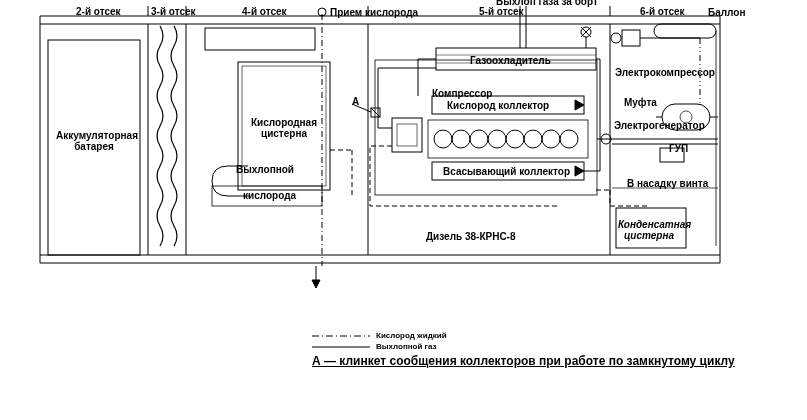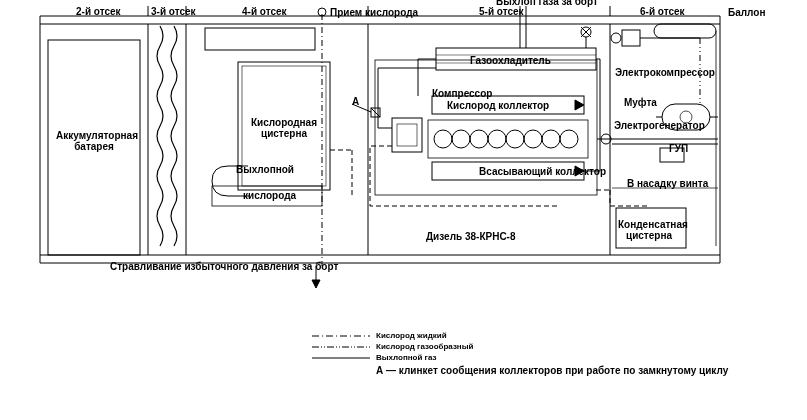--- a/index.html
+++ b/index.html
@@ -50,26 +50,26 @@
     font-weight: bold;
     color: #000;
     white-space: nowrap;
   }
   #legend {
     position: absolute;
     left: 312px;
     top: 330px;
   }
   .legend-note {
-    font-size: 10px;
+    font-size: 12px;
     font-weight: bold;
     color: #000;
     white-space: nowrap;
-    margin-left: 64px;
     margin-top: 2px;
+    text-decoration: underline;
   }
 </style>
 </head>
 <body>
 
 <div id="stage">
 
   <svg class="overlay" viewBox="0 0 807 420">
     <g stroke="#000" fill="none" stroke-width="1">
 
@@ -197,58 +197,51 @@
   </svg>
 
   <div class="lbl" style="left:76px; top:6px;">2-й отсек</div>
   <div class="lbl" style="left:151px; top:6px;">3-й отсек</div>
   <div class="lbl" style="left:242px; top:6px;">4-й отсек</div>
   <div class="lbl" style="left:479px; top:6px;">5-й отсек</div>
   <div class="lbl" style="left:640px; top:6px;">6-й отсек</div>
 
   <div class="lbl" style="left:330px; top:7px;">Прием кислорода</div>
   <div class="lbl" style="left:496px; top:-4px;">Выхлоп газа за борт</div>
-  <div class="lbl" style="left:708px; top:7px;margin-left:20px;">Баллон</div>
+  <div class="lbl" style="left:708px; top:7px;">Баллон</div>
 
   <div class="lbl wrap" style="left:56px; top:130px; width:76px;">Аккумуляторная батарея</div>
   <div class="lbl wrap" style="left:246px; top:117px; width:76px;">Кислородная цистерна</div>
   <div class="lbl" style="left:236px; top:164px;">Выхлопной</div>
   <div class="lbl" style="left:243px; top:190px;">кислорода</div>
 
   <div class="lbl" style="left:470px; top:55px;">Газоохладитель</div>
   <div class="lbl" style="left:396px; top:88px;padding-left:36px;">Компрессор</div>
   <div class="lbl" style="left:447px; top:100px;">Кислород коллектор</div>
-  <div class="lbl" style="left:443px; top:166px;margin-left:36px;">Всасывающий коллектор</div>
+  <div class="lbl" style="left:443px; top:166px;">Всасывающий коллектор</div>
   <div class="lbl" style="left:426px; top:231px;">Дизель 38-КРНС-8</div>
 
   <div class="lbl" style="left:624px; top:97px;">Муфта</div>
   <div class="lbl" style="left:614px; top:120px;">Электрогенератор</div>
   <div class="lbl" style="left:615px; top:67px;">Электрокомпрессор</div>
   <div class="lbl" style="left:669px; top:143px;text-align:right;">ГУП</div>
   <div class="lbl" style="left:627px; top:178px;">В насадку винта</div>
-  <div class="lbl wrap" style="left:618px; top:219px; width:62px;">Конденсатная цистерна</div>
+  <div class="lbl wrap" style="left:618px; top:219px; width:62px;font-style:italic;">Конденсатная цистерна</div>
   <div class="lbl" style="left:352px; top:96px;">А</div>
 
-  <div class="lbl" style="left:110px; top:261px;">Стравливание избыточного давления за борт</div>
 
   <div id="legend">
 
     <div class="legend-row">
       <svg class="legend-sample" viewBox="0 0 58 9">
         <line x1="0" y1="5" x2="58" y2="5" stroke="#000" stroke-width="1" stroke-dasharray="7 3 1 3"></line>
       </svg>
       <span class="legend-text">Кислород жидкий</span>
     </div>
 
-    <div class="legend-row">
-      <svg class="legend-sample" viewBox="0 0 58 9">
-        <line x1="0" y1="5" x2="58" y2="5" stroke="#000" stroke-width="1" stroke-dasharray="7 2 1 2 1 2"></line>
-      </svg>
-      <span class="legend-text">Кислород газообразный</span>
-    </div>
 
     <div class="legend-row">
       <svg class="legend-sample" viewBox="0 0 58 9">
         <line x1="0" y1="5" x2="58" y2="5" stroke="#000" stroke-width="1"></line>
       </svg>
       <span class="legend-text">Выхлопной газ</span>
     </div>
 
 
     <div class="legend-note">А — клинкет сообщения коллекторов при работе по замкнутому циклу</div>

